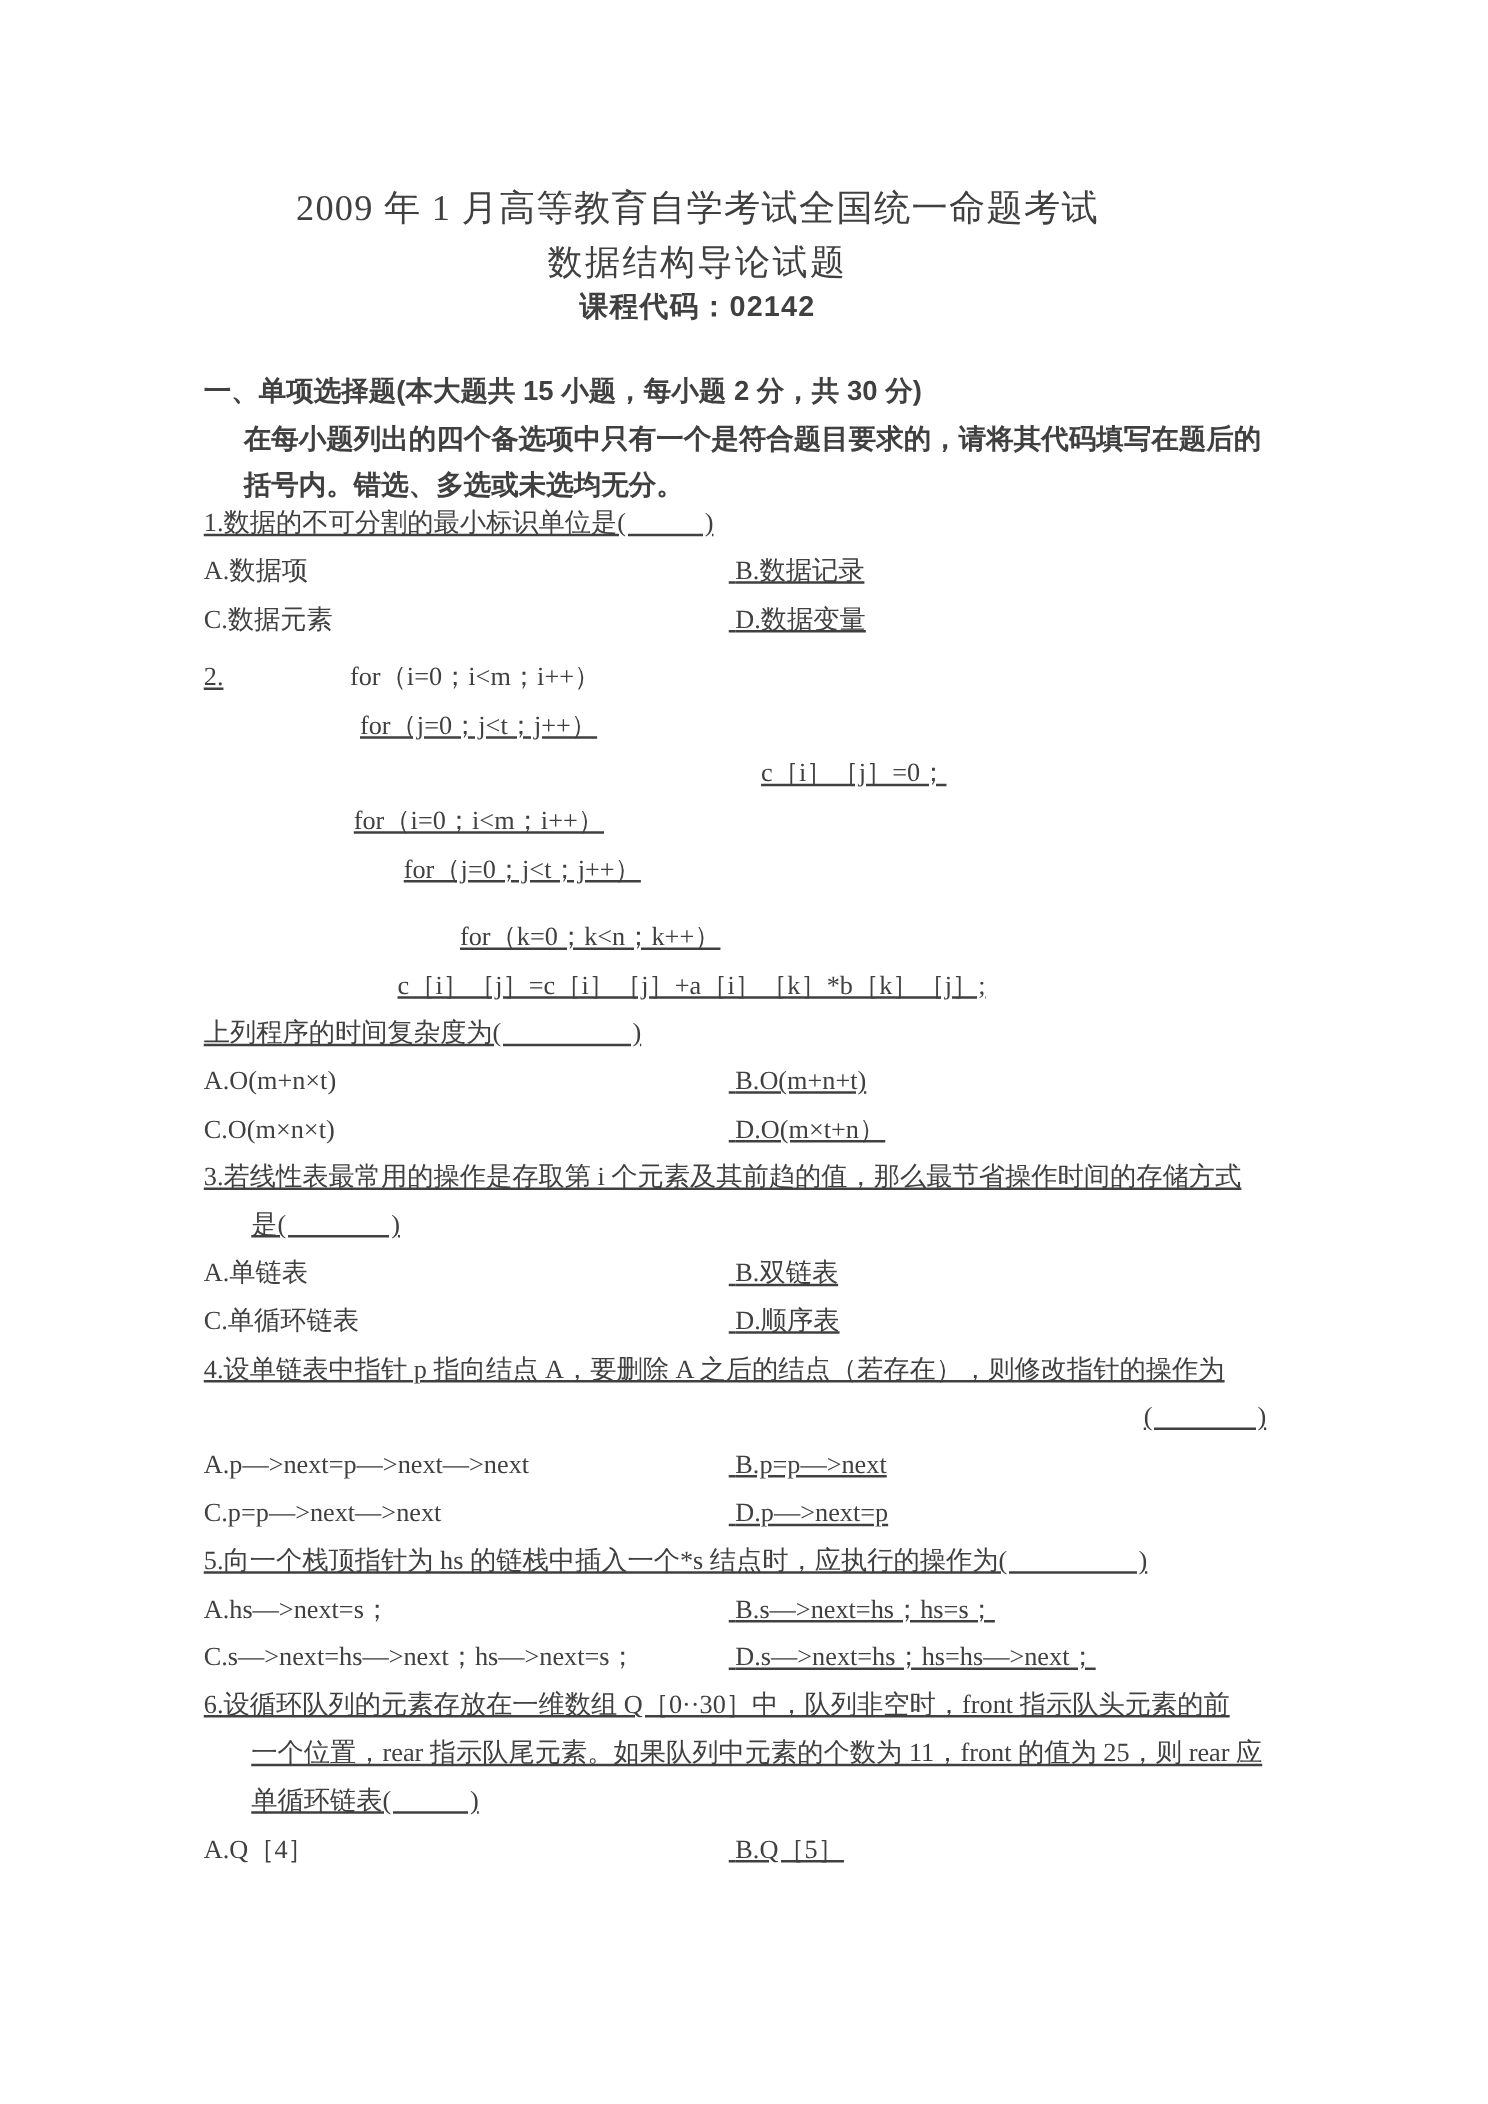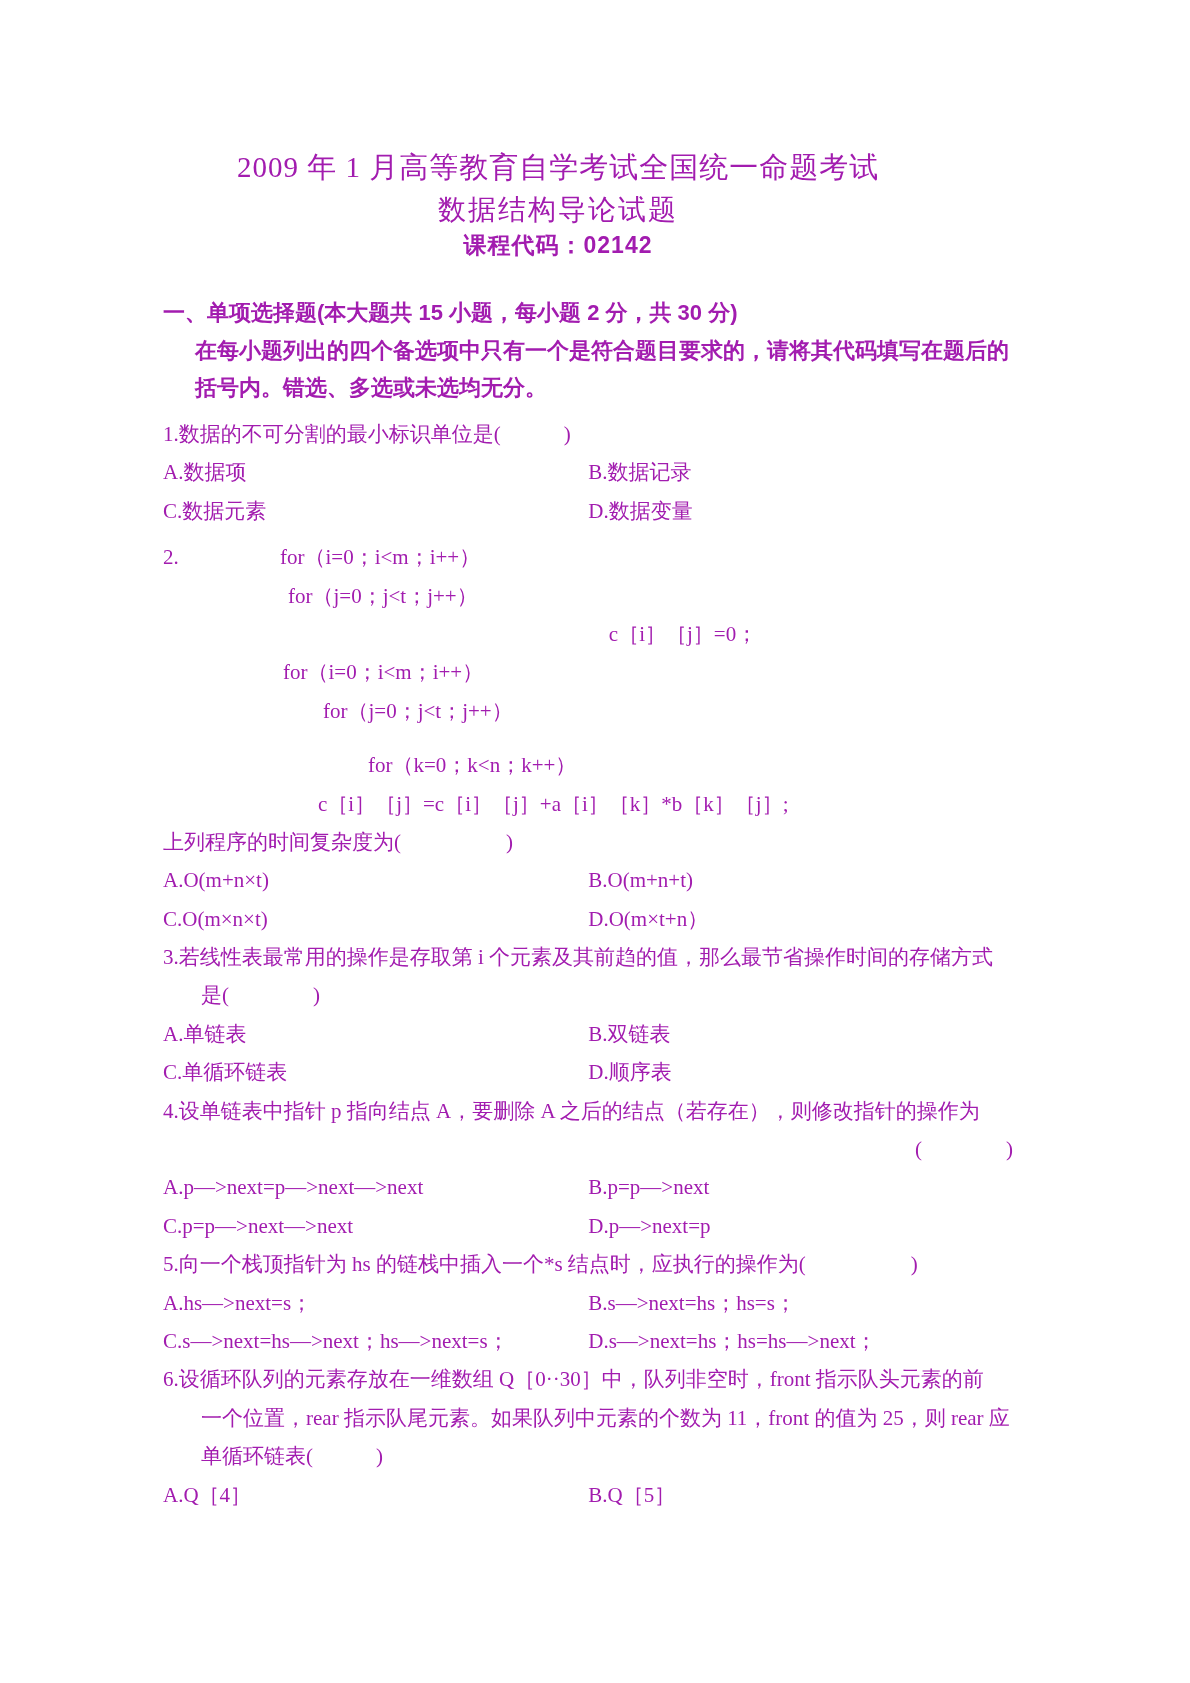--- a/index.html
+++ b/index.html
@@ -1,20 +1,20 @@
 <!DOCTYPE html>
 <html><head>
 <meta charset="utf-8">
 <style>
   html,body{margin:0;padding:0;background:#ffffff;}
   .page{
     position:relative;
     width:1190px;height:1683px;
     background:#ffffff;
-    color:#a21caf;
+    color:#404040;
     font-family:"Liberation Serif","DejaVu Serif",serif;
     overflow:hidden;
     border-radius:24px;
   }
   
   .head{position:absolute;left:163px;top:146px;width:790px;text-align:center;}
   .title{font-size:29px;line-height:42px;letter-spacing:1px;white-space:nowrap;}
   .subtitle{
     font-family:"Liberation Sans","DejaVu Sans",sans-serif;
     font-weight:400;font-size:28px;line-height:40px;margin-top:2px;letter-spacing:2px;
@@ -25,21 +25,21 @@
   }
   
   .sec{
     position:absolute;left:163px;top:294px;width:890px;
     font-family:"Liberation Sans","DejaVu Sans",sans-serif;
     font-weight:700;font-size:22px;
   }
   .sec .line{height:37.5px;line-height:37.5px;white-space:nowrap;}
   .sec .indent{padding-left:32px;}
   
-  .bodytext{position:absolute;left:163px;top:415px;width:880px;font-size:21px;}
+  .bodytext{position:absolute;left:163px;top:399px;width:880px;font-size:21px;text-decoration:underline;}
   .row{position:relative;height:38.4px;line-height:38.4px;white-space:nowrap;}
   .row.gap{margin-top:8px;}
   .cols .left{display:inline-block;width:420px;}
   .indent{padding-left:38px;}
   .blank-right{text-align:right;padding-right:30px;}
   
   .row-l1 .code{position:absolute;left:117px;top:0;}
   .ci-2{padding-left:125px;}
   .ci-3{padding-left:160px;text-align:center;}
   .ci-4{padding-left:120px;}

